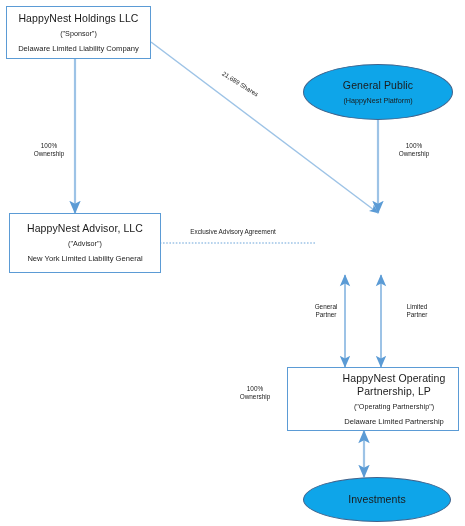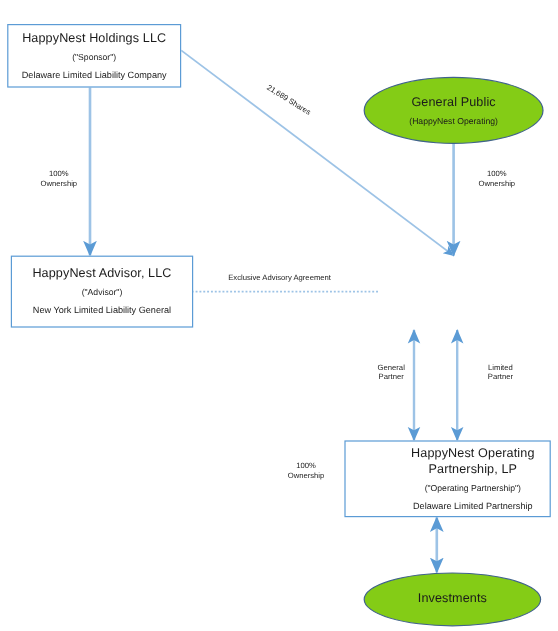--- a/index.html
+++ b/index.html
@@ -33,21 +33,21 @@
     justify-content: center;
     text-align: center;
     color: #1b1b1b;
   }
   .box {
     border: 1.5px solid #5b9bd5;
     background: #ffffff;
   }
   .ellipse {
     border: 1.5px solid #41638c;
-    background: #84cc16;
+    background: #0ea5e9;
     border-radius: 50%;
   }
   .n-title {
     font-size: 10.5px;
     line-height: 13px;
     letter-spacing: .1px;
   }
   .n-alias {
     font-size: 7.2px;
     line-height: 11px;
@@ -95,29 +95,29 @@
 
     <line x1="147" y1="243" x2="315" y2="243" stroke="#9dc3e6" stroke-width="1.6" stroke-dasharray="1.6 1.6" marker-start="url(#ah-start)"></line>
 
     <line x1="345" y1="275" x2="345" y2="367" stroke="#9dc3e6" stroke-width="2" marker-start="url(#ah-start)" marker-end="url(#ah)"></line>
 
     <line x1="381" y1="275" x2="381" y2="367" stroke="#9dc3e6" stroke-width="2" marker-start="url(#ah-start)" marker-end="url(#ah)"></line>
 
     <line x1="364" y1="431" x2="364" y2="477" stroke="#9dc3e6" stroke-width="2.2" marker-start="url(#ah-start)" marker-end="url(#ah)"></line>
   </svg>
 
-  <div class="node box" style="left:6px; top:20px; width:145px; height:53px;">
+  <div class="node box" style="left:6px; top:6px; width:145px; height:53px;">
     <div class="n-title">HappyNest Holdings LLC</div>
     <div class="n-alias">("Sponsor")</div>
     <div class="n-sub">Delaware Limited Liability Company</div>
   </div>
 
   <div class="node ellipse" style="left:303px; top:64px; width:150px; height:56px;">
     <div class="n-title">General Public</div>
-    <div class="n-alias">(HappyNest Operating)</div>
+    <div class="n-alias">(HappyNest Platform)</div>
   </div>
 
   <div class="node box" style="left:9px; top:213px; width:152px; height:60px;">
     <div class="n-title">HappyNest Advisor, LLC</div>
     <div class="n-alias">("Advisor")</div>
     <div class="n-sub">New York Limited Liability General</div>
   </div>
 
 
   <div class="node box" style="left:287px; top:367px; width:172px; height:64px;padding-left:42px;">

